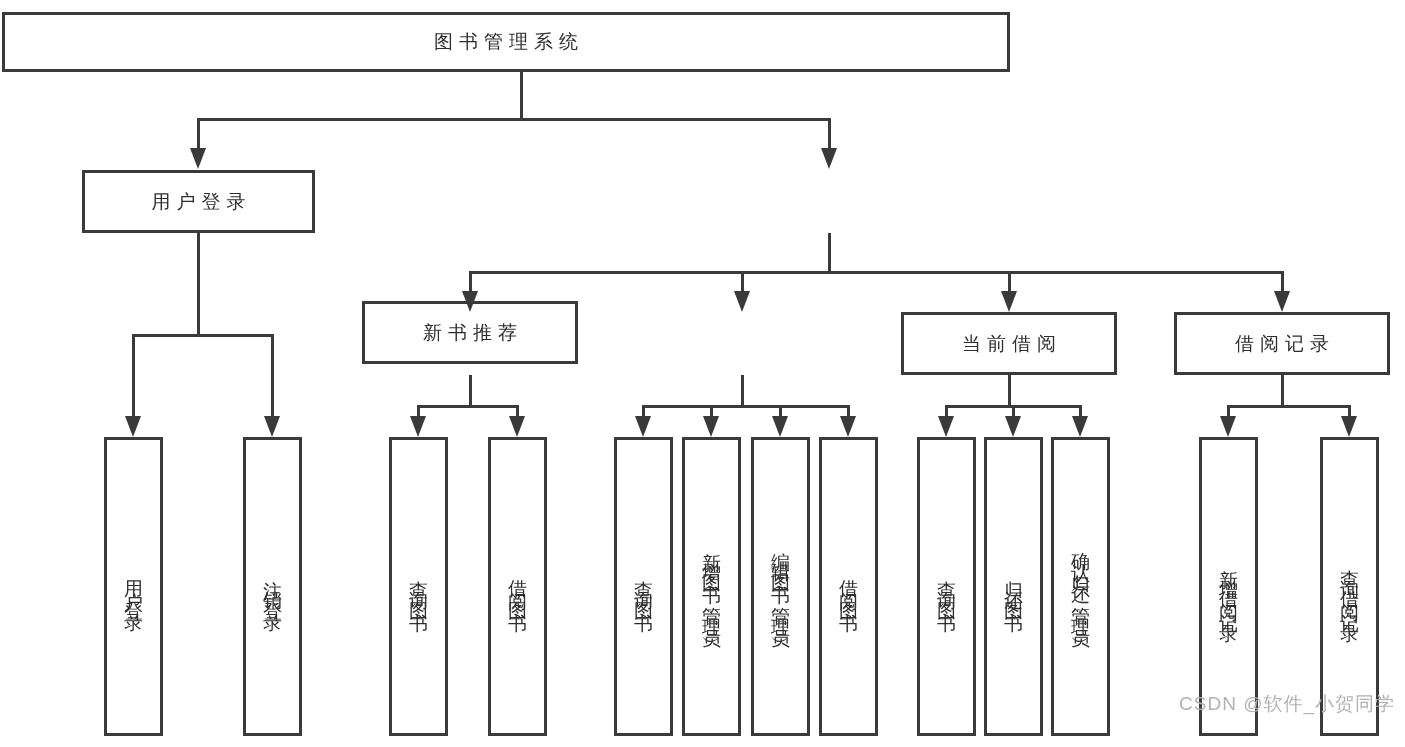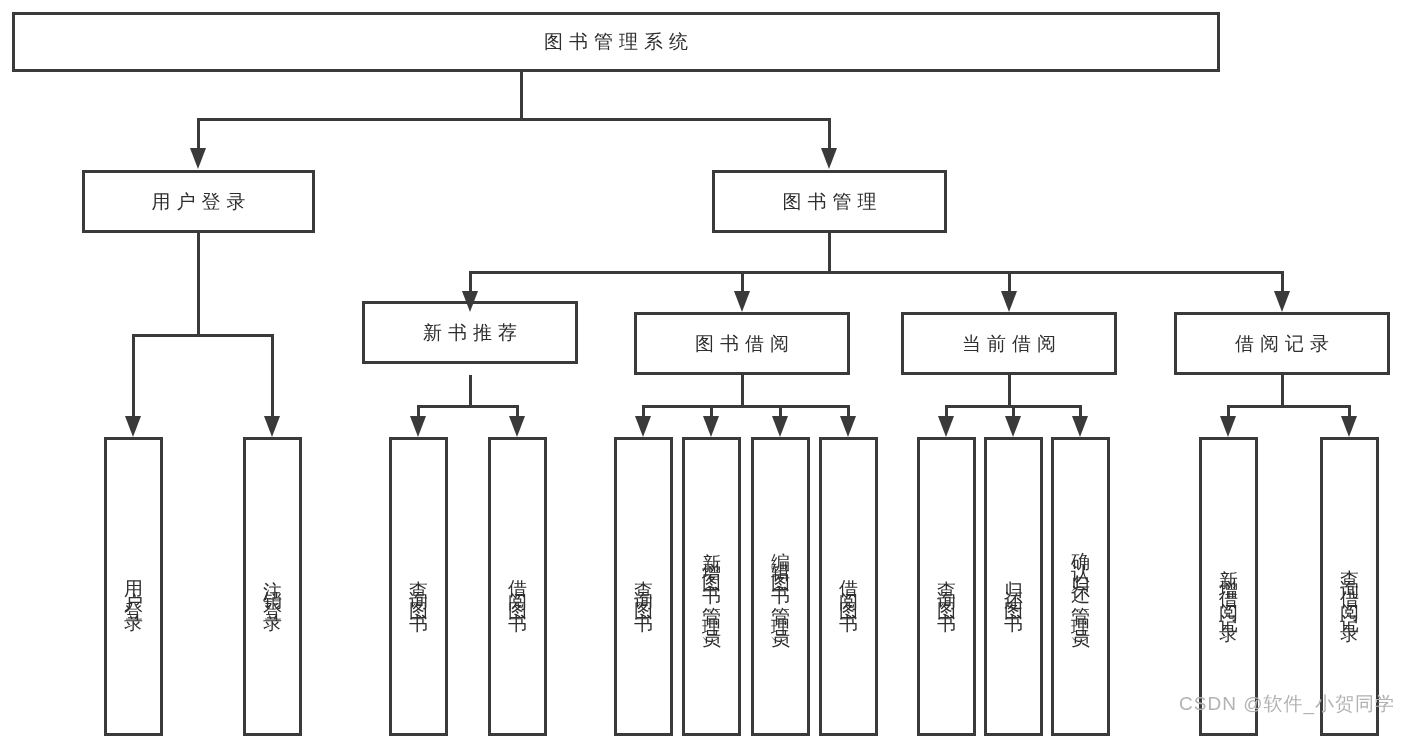--- a/index.html
+++ b/index.html
@@ -27,27 +27,25 @@
   .watermark {
     position:absolute; color:#b2b2b2; font-size:19px; letter-spacing:1px;
     white-space:nowrap;
   }
 </style>
 </head>
 <body>
 
 <div class="canvas">
 
-  <div class="box hbox" style="left:12px;top:12px;width:1208px;height:60px">图书管理系统</div>
+  <div class="box hbox" style="left:2px;top:12px;width:1008px;height:60px">图书管理系统</div>
 
   <div class="box hbox" style="left:82px;top:170px;width:233px;height:63px">用户登录</div>
-  <div class="box hbox" style="left:712px;top:170px;width:235px;height:63px">图书管理</div>
 
   <div class="box hbox" style="left:362px;top:301px;width:216px;height:63px">新书推荐</div>
-  <div class="box hbox" style="left:634px;top:312px;width:216px;height:63px">图书借阅</div>
   <div class="box hbox" style="left:1174px;top:312px;width:216px;height:63px">借阅记录</div>
   <div class="box hbox" style="left:901px;top:312px;width:216px;height:63px">当前借阅</div>
 
   <div class="box" style="left:104px;top:437px;width:59px;height:299px">
     <span class="vtext">用户登录</span>
     </div>
   <div class="box" style="left:243px;top:437px;width:59px;height:299px">
     <span class="vtext">注销登录</span>
     </div>
 

